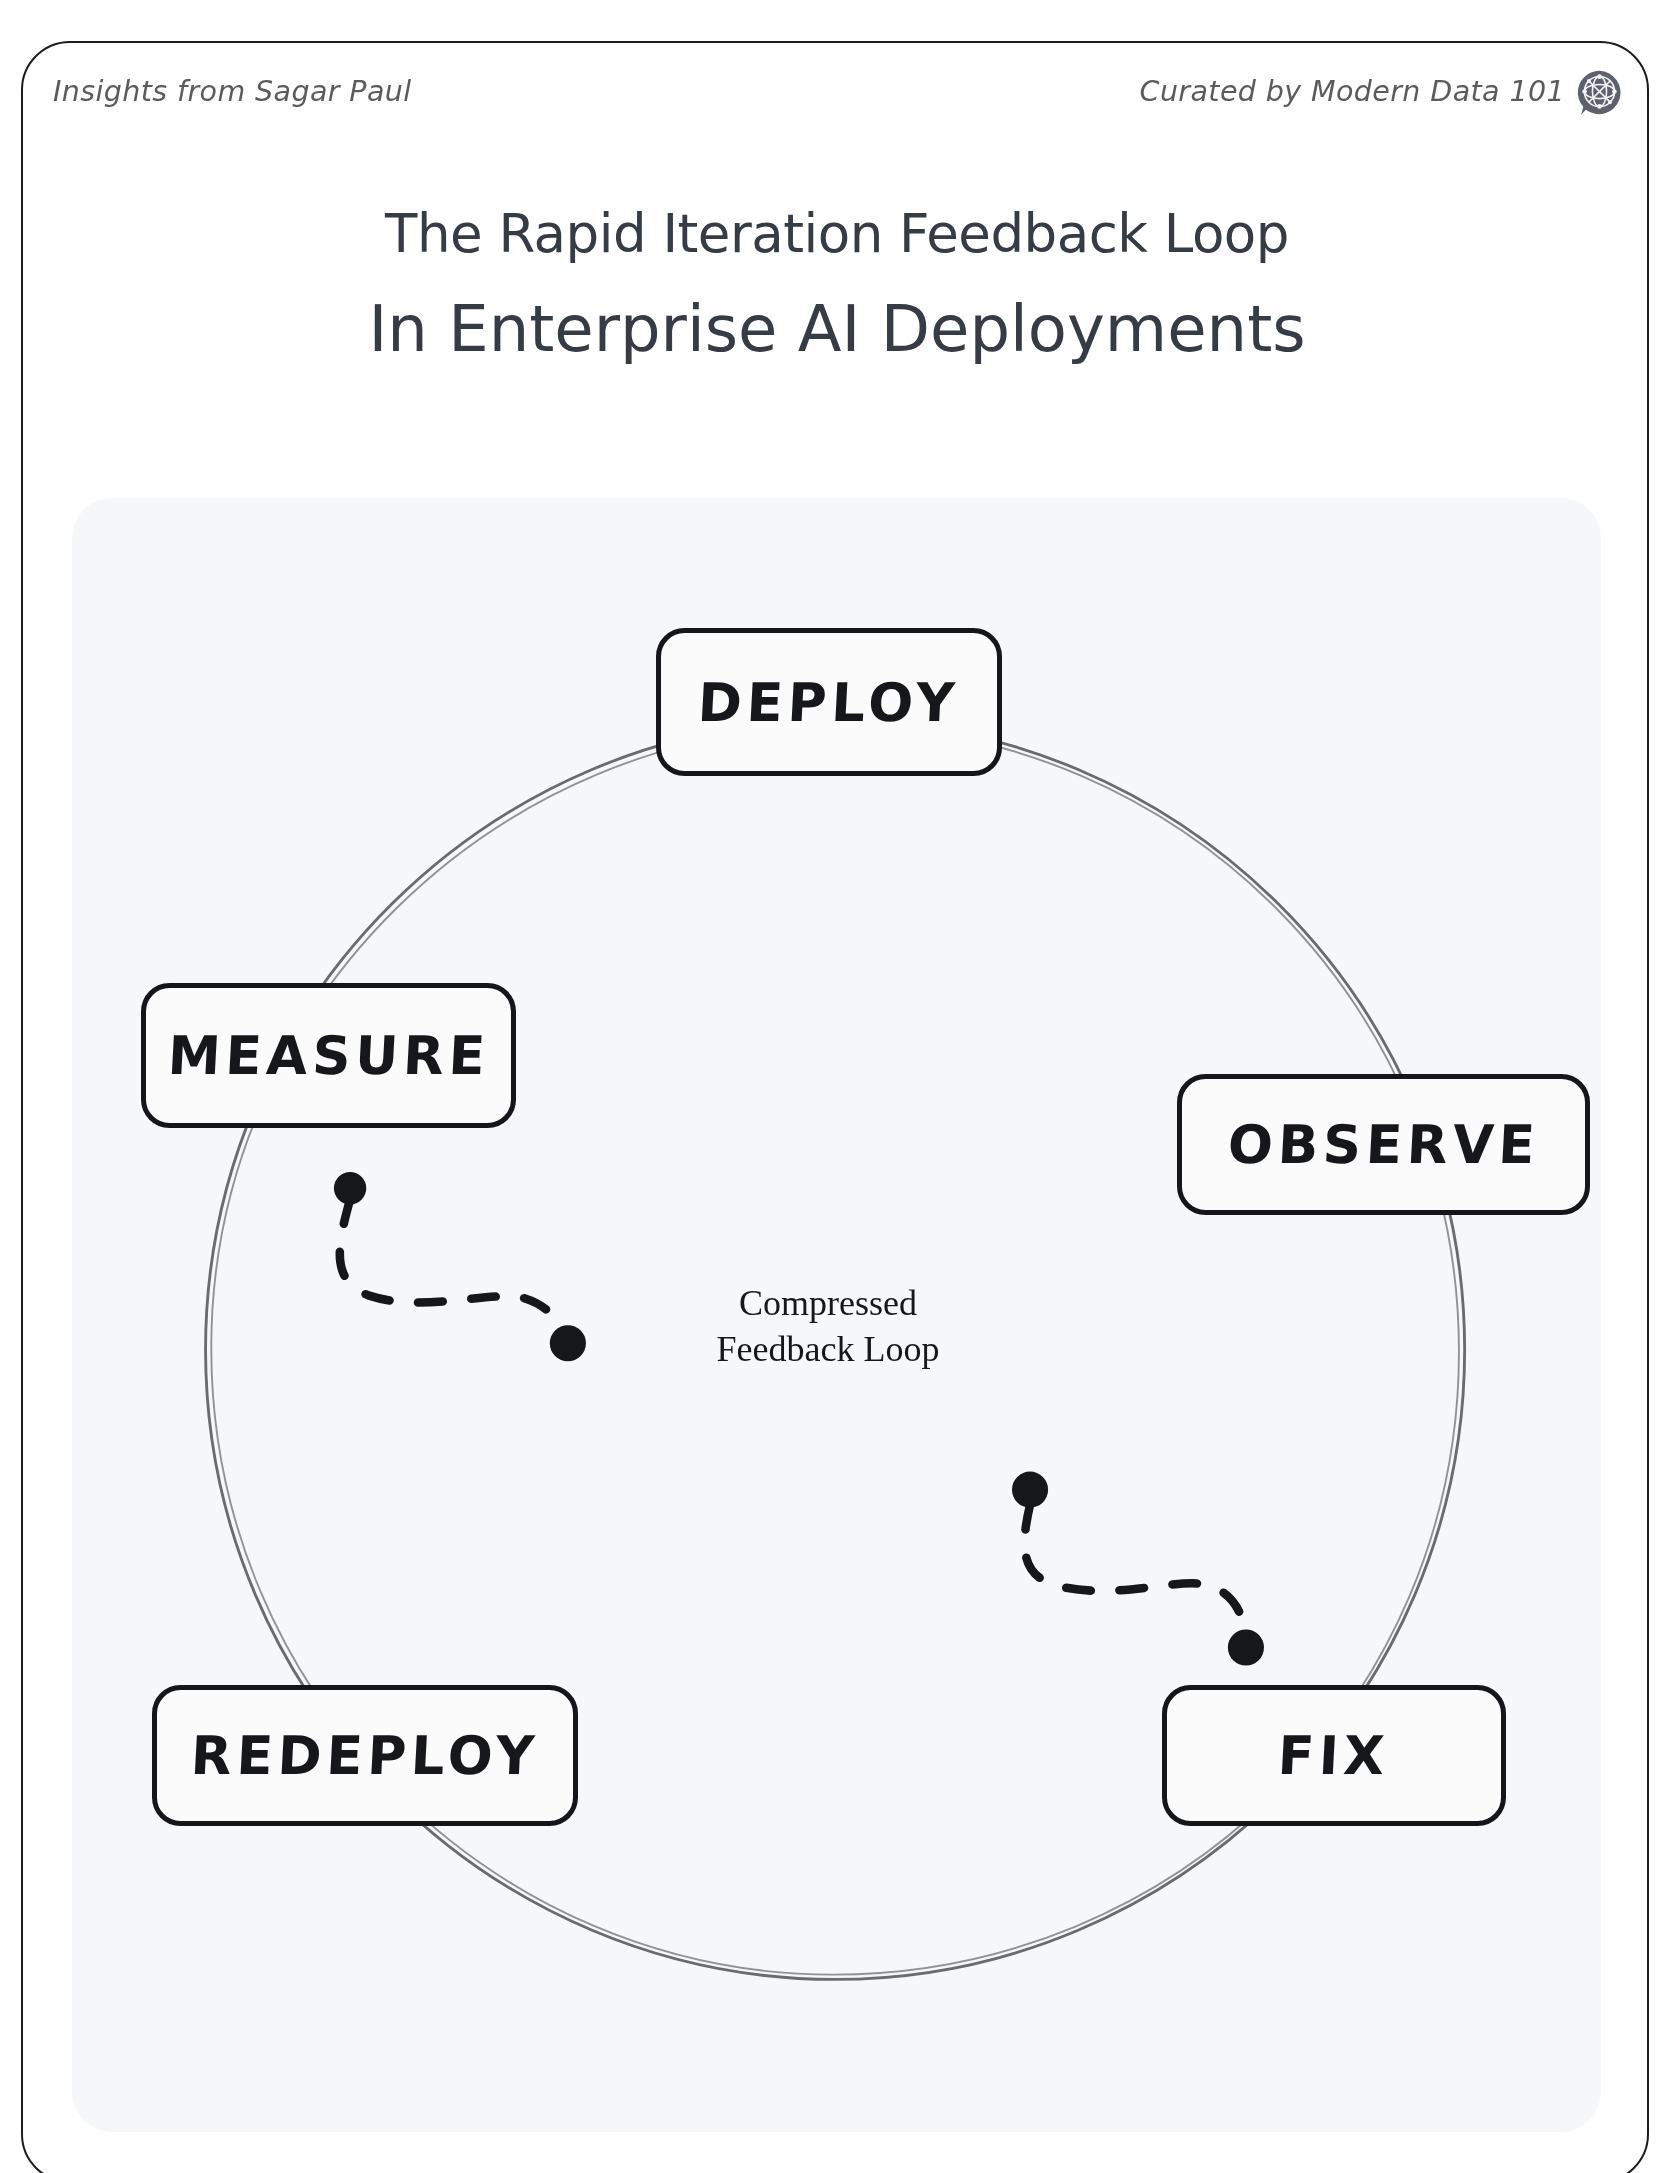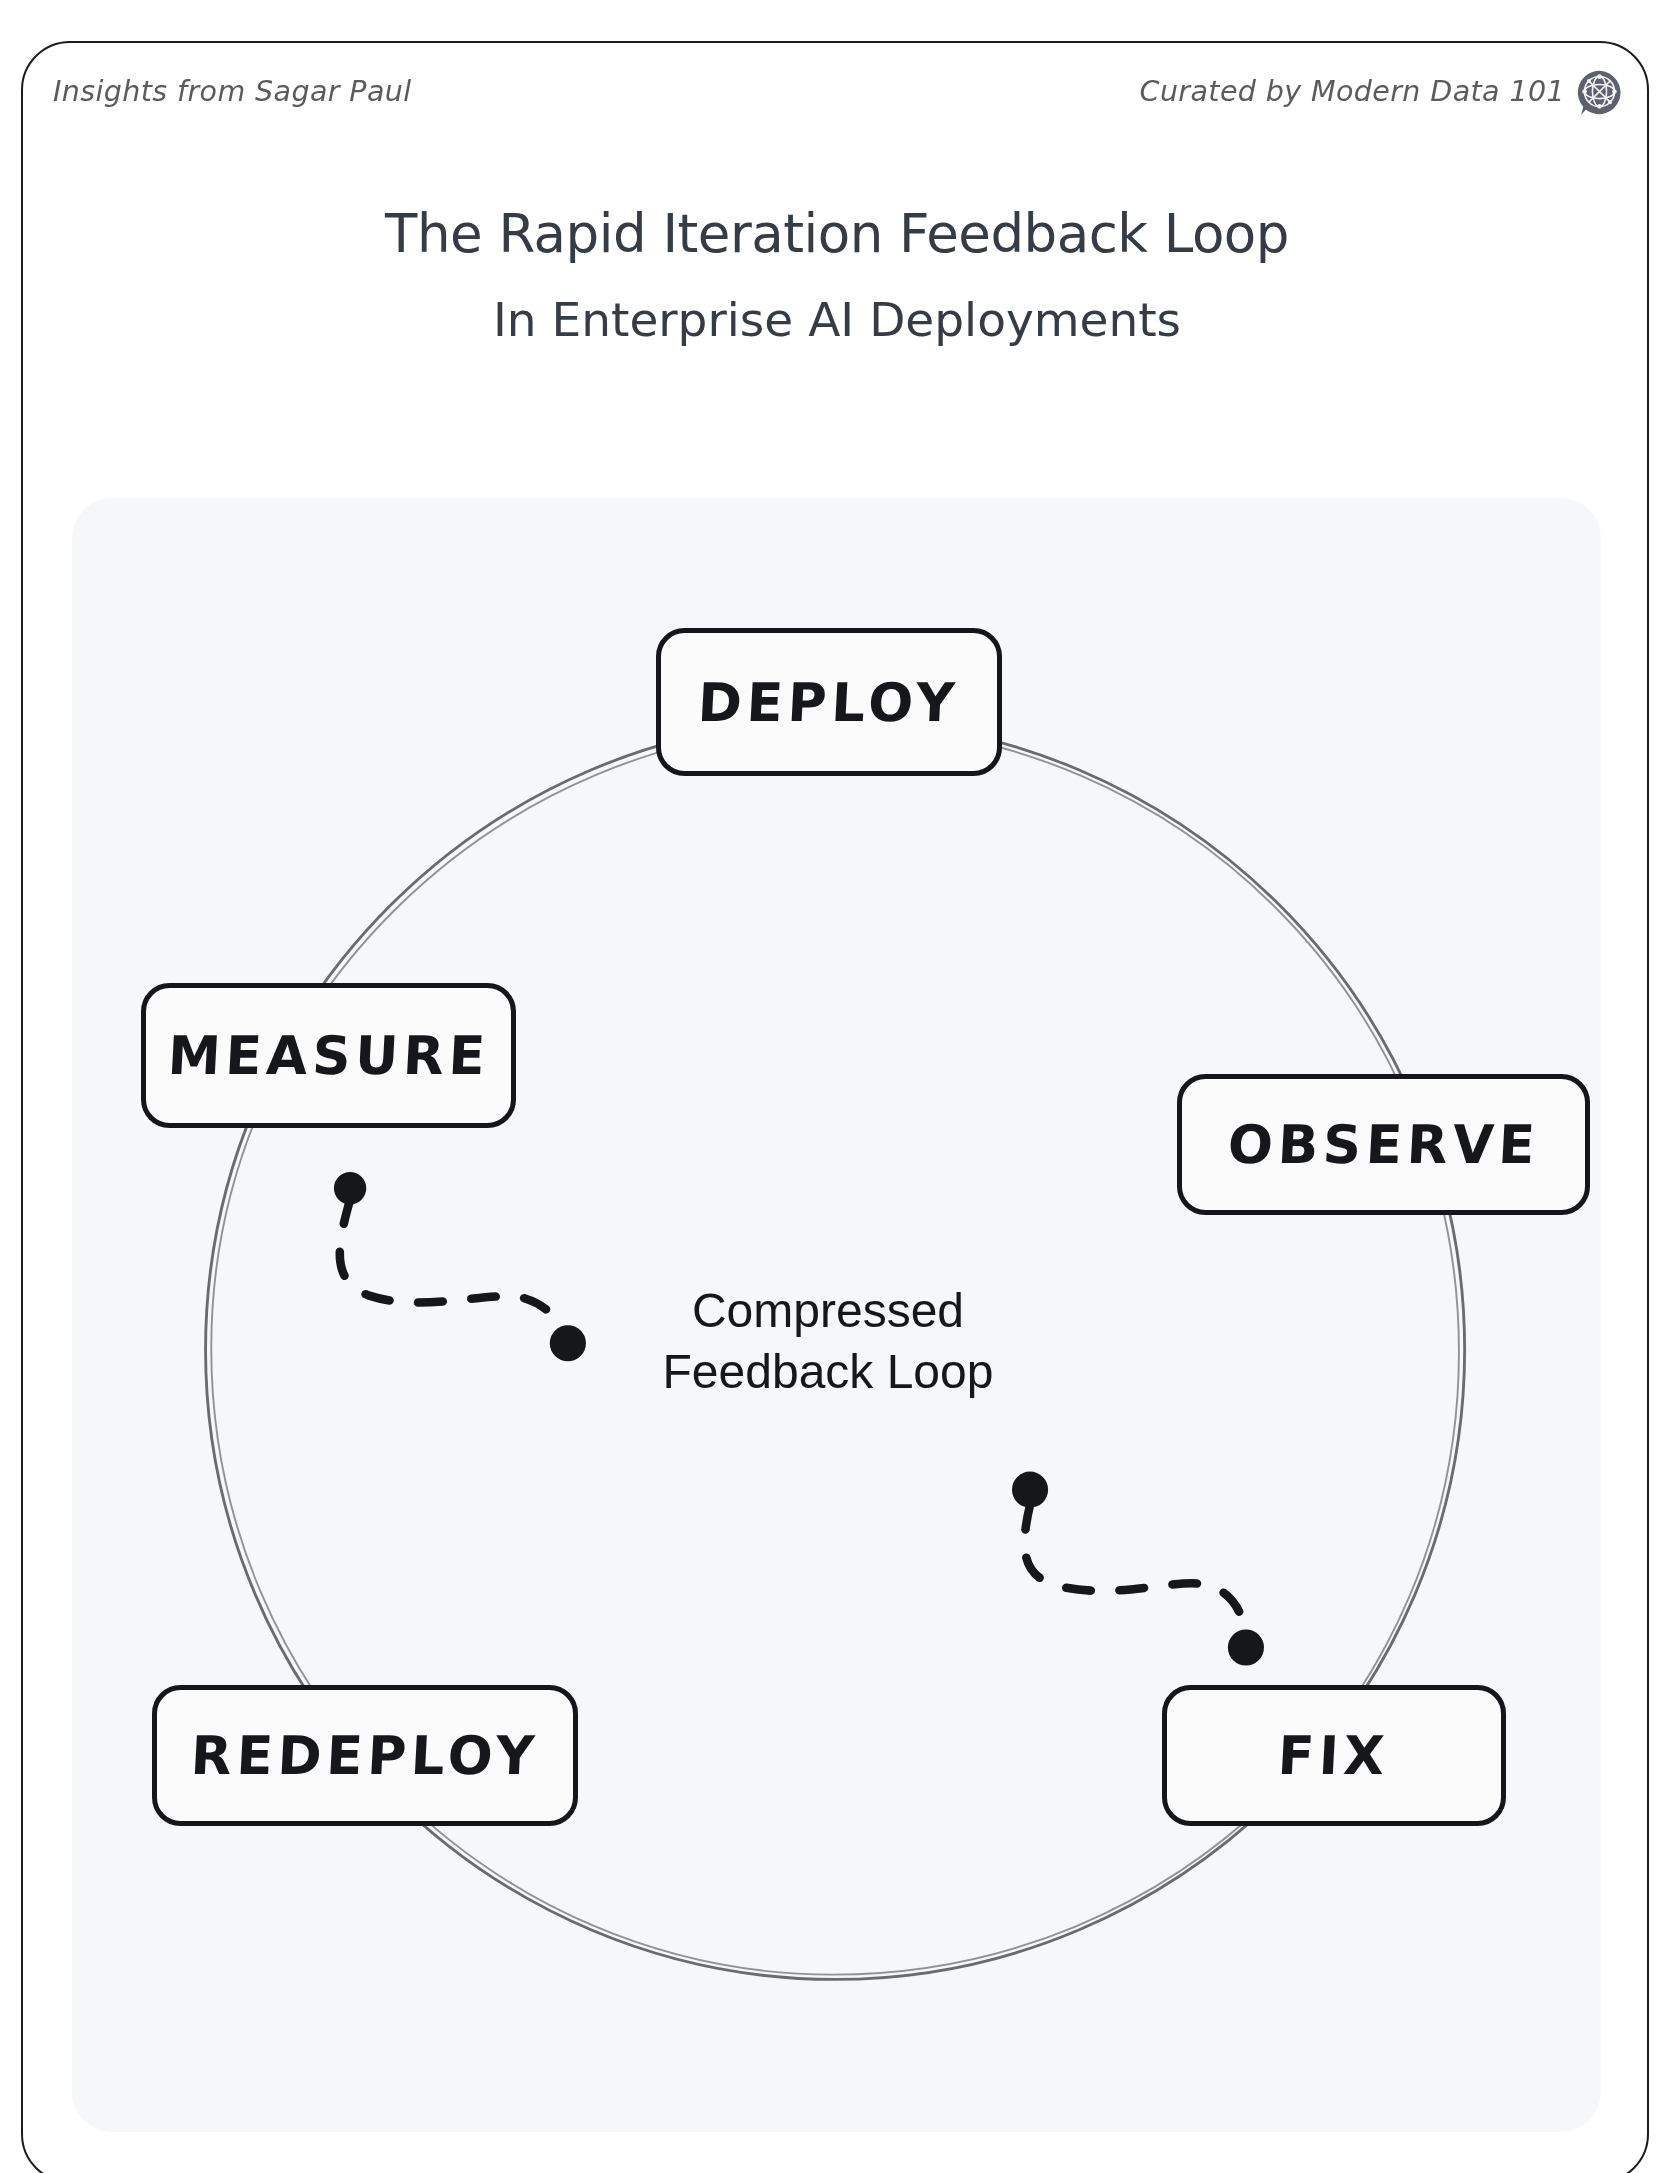--- a/index.html
+++ b/index.html
@@ -76,21 +76,21 @@
     font-family: "DejaVu Sans", sans-serif;
     font-size: 53px;
     font-weight: 400;
     color: #363c46;
     letter-spacing: -0.5px;
     line-height: 1.08;
     margin: 0;
   }
   #subtitle {
     font-family: "DejaVu Sans", sans-serif;
-    font-size: 47px;
+    font-size: 64px;
     font-weight: 400;
     color: #363c46;
     margin: 32px 0 0 0;
     line-height: 1.1;
   }
 
   
   #diagram-card {
     position: absolute;
     left: 72px;
@@ -137,22 +137,22 @@
   #node-redeploy { left: 152px;  top: 1657px; width: 426px; height: 141px; }
   #node-measure  { left: 141px;  top: 955px; width: 375px; height: 145px; }
 
   
   #center-caption {
     position: absolute;
     left: 533px;
     top: 1252px;
     width: 590px;
     text-align: center;
-    font-family: Liberation Sans, sans-serif;
-    font-size: 48px;
+    font-family: Liberation Serif, serif;
+    font-size: 36px;
     font-weight: 400;
     line-height: 1.28;
     color: #16171b;
     white-space: pre-line;
   }
 </style>
 </head>
 <body>
 
 <div id="page">

